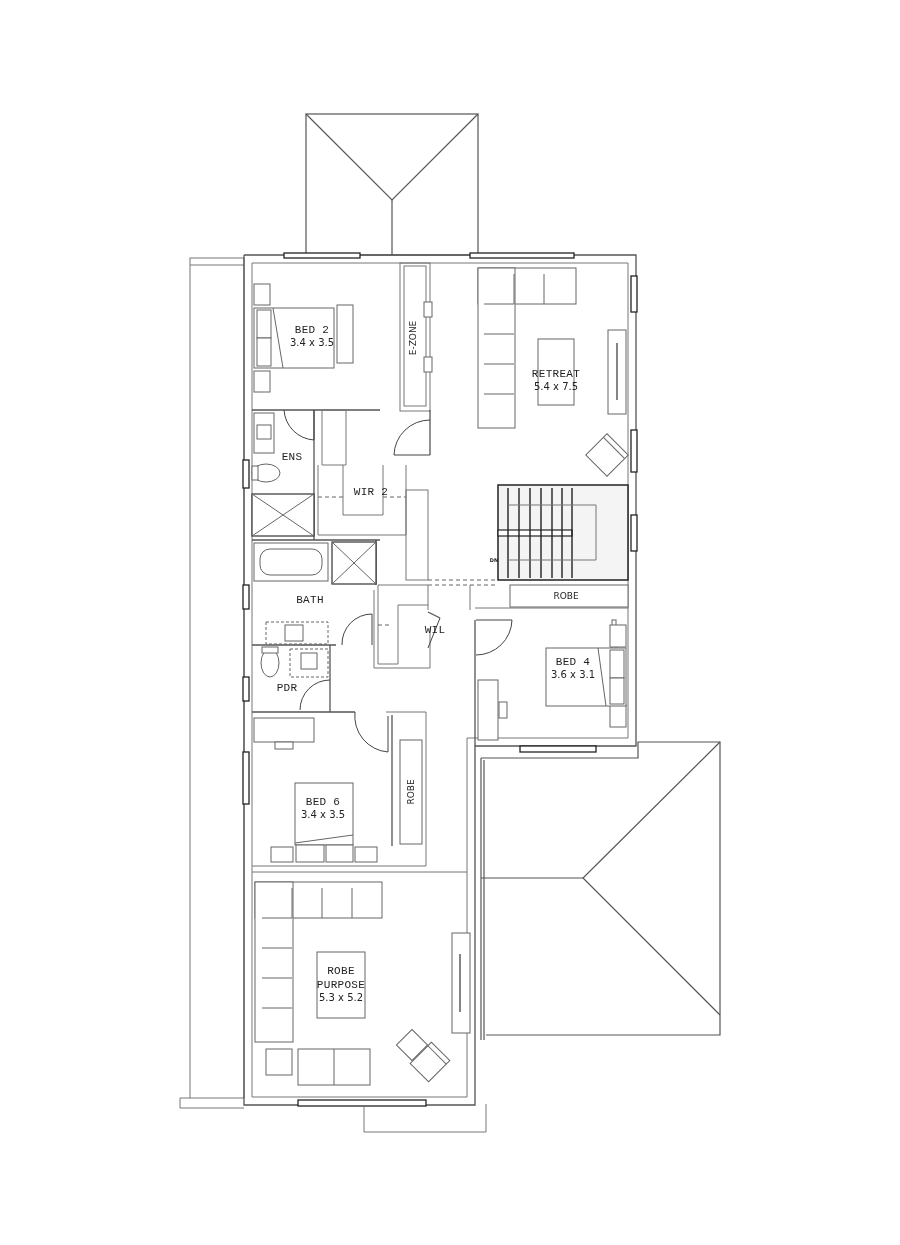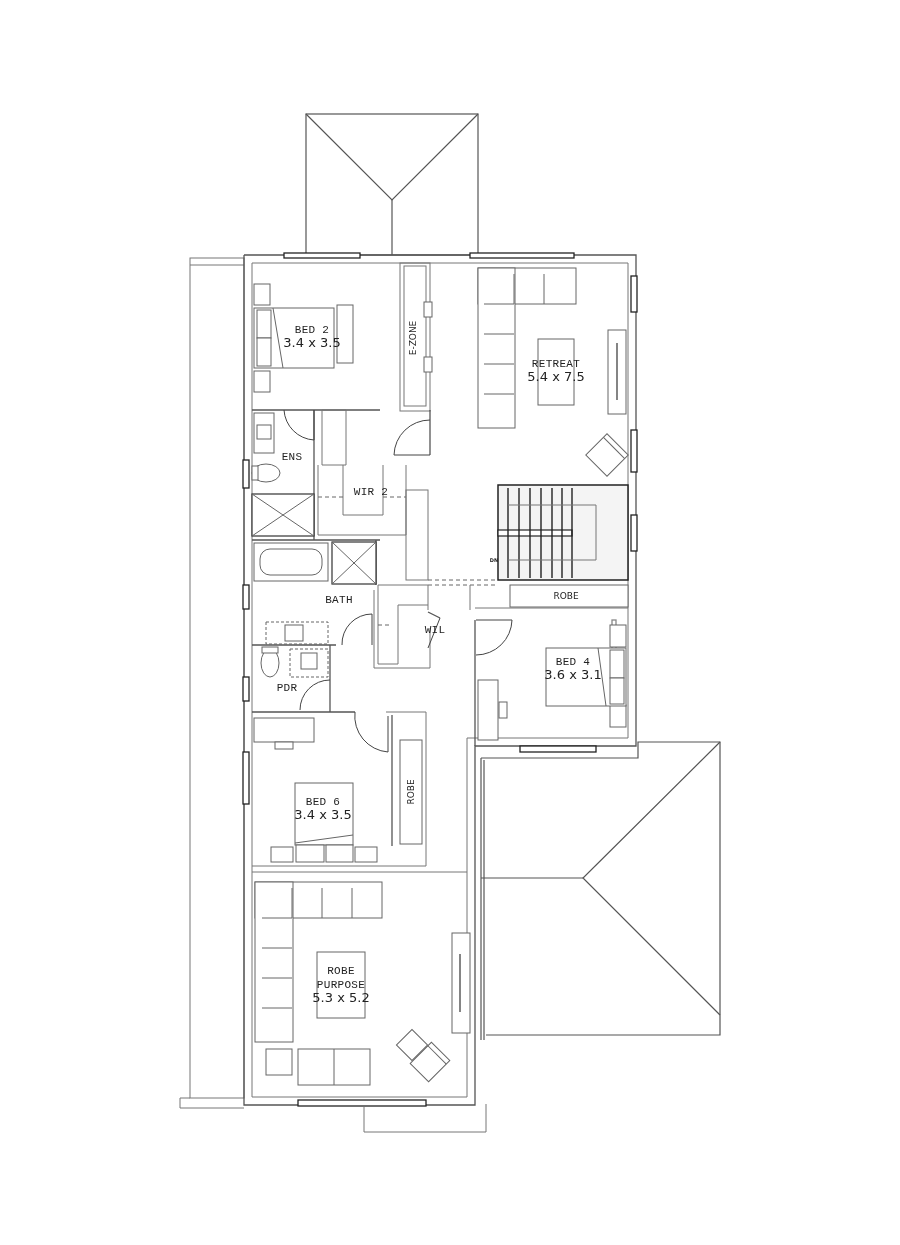--- a/index.html
+++ b/index.html
@@ -10,21 +10,21 @@
     .furn { fill: #fff; stroke: #666; stroke-width: 1; }
     .furn-dark { fill: #fff; stroke: #333; stroke-width: 1.2; }
     .roof { fill: none; stroke: #555; stroke-width: 1.2; }
     .win { fill: #fff; stroke: #222; stroke-width: 1.3; }
     .door { fill: none; stroke: #444; stroke-width: 1; }
     .dash { fill: none; stroke: #666; stroke-width: 1; stroke-dasharray: 4 3; }
     .stair { fill: #f4f4f4; stroke: #222; stroke-width: 1.5; }
     .tread { stroke: #222; stroke-width: 1.4; }
     .lbl { position: absolute; color: #222; text-align: center; white-space: nowrap; transform: translate(-50%, -50%); }
     .lbl .name { font-size: 11px; letter-spacing: 0.3px; display: block; line-height: 14px; font-family: Liberation Mono, monospace; }
-    .lbl .dim { font-size: 13px; display: block; line-height: 12px; text-align: right; }
+    .lbl .dim { font-size: 10px; display: block; line-height: 12px; }
     .vlbl { position: absolute; font-size: 9px; color: #222; transform: translate(-50%, -50%) rotate(-90deg); white-space: nowrap; }
     .hlbl { position: absolute; font-size: 9px; color: #222; transform: translate(-50%, -50%); white-space: nowrap; }
     .tiny { position: absolute; font-size: 5px; color: #222; font-weight: bold; transform: translate(-50%, -50%); }
   </style>
 </head>
 <body>
 
 <svg id="plan" viewBox="0 0 900 1245" xmlns="http://www.w3.org/2000/svg">
 
   <g>
@@ -247,31 +247,31 @@
       <line class="furn" x1="10" y1="-13" x2="10" y2="13"></line>
     </g>
   </g>
 </svg>
 
 <div class="lbl" style="left:312px; top:336px;">
   <span class="name">BED 2</span>
   <span class="dim">3.4 x 3.5</span>
 </div>
 <div class="vlbl" style="left:413px; top:338px;">E-ZONE</div>
-<div class="lbl" style="left:556px; top:370px;">
+<div class="lbl" style="left:556px; top:380px;">
   <span class="name">RETREAT</span>
   <span class="dim">5.4 x 7.5</span>
 </div>
 <div class="lbl" style="left:292px; top:457px;">
   <span class="name">ENS</span>
 </div>
 <div class="lbl" style="left:363px; top:492px;padding-left:16px;">
   <span class="name">WIR 2</span>
 </div>
-<div class="lbl" style="left:310px; top:600px;margin-left:29px;">
+<div class="lbl" style="left:310px; top:600px;">
   <span class="name">BATH</span>
 </div>
 <div class="lbl" style="left:435px; top:630px;">
   <span class="name">WIL</span>
 </div>
 <div class="lbl" style="left:287px; top:688px;">
   <span class="name">PDR</span>
 </div>
 <div class="hlbl" style="left:566px; top:596px;">ROBE</div>
 <div class="tiny" style="left:494px; top:560px;">DN</div>

